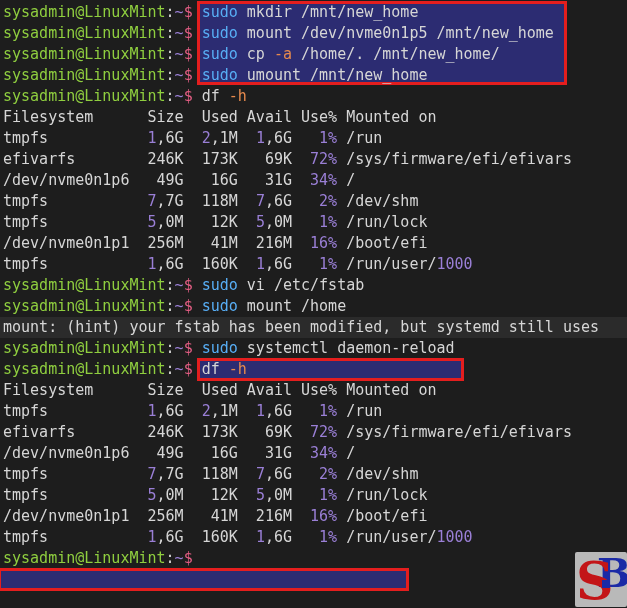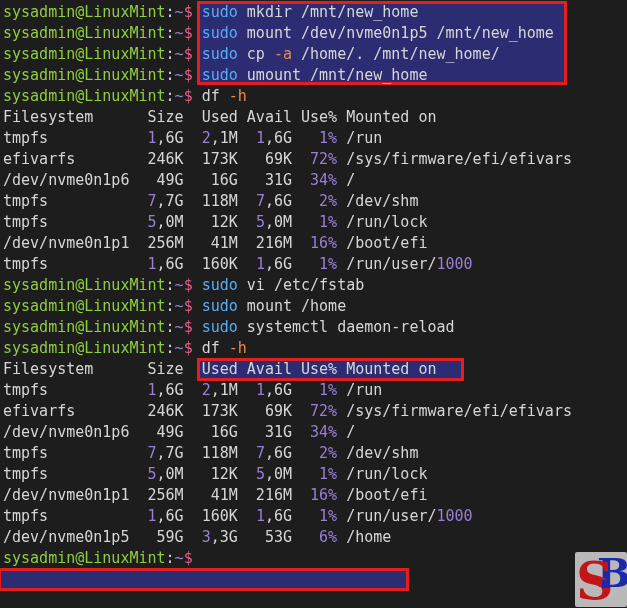--- a/index.html
+++ b/index.html
@@ -61,31 +61,31 @@
       <div class="line"><span style="color: rgb(214, 214, 214);">Filesystem      Size  Used Avail Use% Mounted on</span></div>
       <div class="line"><span style="color: rgb(214, 214, 214);">tmpfs           </span><span style="color: rgb(154, 127, 214);">1</span><span style="color: rgb(214, 214, 214);">,6G  </span><span style="color: rgb(154, 127, 214);">2</span><span style="color: rgb(214, 214, 214);">,1M  </span><span style="color: rgb(154, 127, 214);">1</span><span style="color: rgb(214, 214, 214);">,6G   </span><span style="color: rgb(154, 127, 214);">1%</span><span style="color: rgb(214, 214, 214);"> /run</span></div>
       <div class="line"><span style="color: rgb(214, 214, 214);">efivarfs        246K  173K   69K  </span><span style="color: rgb(154, 127, 214);">72%</span><span style="color: rgb(214, 214, 214);"> /sys/firmware/efi/efivars</span></div>
       <div class="line"><span style="color: rgb(214, 214, 214);">/dev/nvme0n1p6   49G   16G   31G  </span><span style="color: rgb(154, 127, 214);">34%</span><span style="color: rgb(214, 214, 214);"> /</span></div>
       <div class="line"><span style="color: rgb(214, 214, 214);">tmpfs           </span><span style="color: rgb(154, 127, 214);">7</span><span style="color: rgb(214, 214, 214);">,7G  118M  </span><span style="color: rgb(154, 127, 214);">7</span><span style="color: rgb(214, 214, 214);">,6G   </span><span style="color: rgb(154, 127, 214);">2%</span><span style="color: rgb(214, 214, 214);"> /dev/shm</span></div>
       <div class="line"><span style="color: rgb(214, 214, 214);">tmpfs           </span><span style="color: rgb(154, 127, 214);">5</span><span style="color: rgb(214, 214, 214);">,0M   12K  </span><span style="color: rgb(154, 127, 214);">5</span><span style="color: rgb(214, 214, 214);">,0M   </span><span style="color: rgb(154, 127, 214);">1%</span><span style="color: rgb(214, 214, 214);"> /run/lock</span></div>
       <div class="line"><span style="color: rgb(214, 214, 214);">/dev/nvme0n1p1  256M   41M  216M  </span><span style="color: rgb(154, 127, 214);">16%</span><span style="color: rgb(214, 214, 214);"> /boot/efi</span></div>
       <div class="line"><span style="color: rgb(214, 214, 214);">tmpfs           </span><span style="color: rgb(154, 127, 214);">1</span><span style="color: rgb(214, 214, 214);">,6G  160K  </span><span style="color: rgb(154, 127, 214);">1</span><span style="color: rgb(214, 214, 214);">,6G   </span><span style="color: rgb(154, 127, 214);">1%</span><span style="color: rgb(214, 214, 214);"> /run/user/</span><span style="color: rgb(154, 127, 214);">1000</span></div>
       <div class="line"><span style="color: rgb(143, 206, 63);">sysadmin@LinuxMint</span><span style="color: rgb(214, 214, 214);">:</span><span style="color: rgb(154, 127, 214);">~</span><span style="color: rgb(226, 93, 131);">$</span><span style="color: rgb(214, 214, 214);"> </span><span style="color: rgb(88, 174, 245);">sudo </span><span style="color: rgb(214, 214, 214);">vi /etc/fstab</span></div>
       <div class="line"><span style="color: rgb(143, 206, 63);">sysadmin@LinuxMint</span><span style="color: rgb(214, 214, 214);">:</span><span style="color: rgb(154, 127, 214);">~</span><span style="color: rgb(226, 93, 131);">$</span><span style="color: rgb(214, 214, 214);"> </span><span style="color: rgb(88, 174, 245);">sudo </span><span style="color: rgb(214, 214, 214);">mount /home</span></div>
+      <div class="line line-hint"><span style="color: rgb(214, 214, 214);">mount: (hint) your fstab has been modified, but systemd still uses</span></div>
       <div class="line"><span style="color: rgb(143, 206, 63);">sysadmin@LinuxMint</span><span style="color: rgb(214, 214, 214);">:</span><span style="color: rgb(154, 127, 214);">~</span><span style="color: rgb(226, 93, 131);">$</span><span style="color: rgb(214, 214, 214);"> </span><span style="color: rgb(88, 174, 245);">sudo </span><span style="color: rgb(214, 214, 214);">systemctl daemon-reload</span></div>
       <div class="line"><span style="color: rgb(143, 206, 63);">sysadmin@LinuxMint</span><span style="color: rgb(214, 214, 214);">:</span><span style="color: rgb(154, 127, 214);">~</span><span style="color: rgb(226, 93, 131);">$</span><span style="color: rgb(214, 214, 214);"> </span><span style="color: rgb(214, 214, 214);">df </span><span style="color: rgb(231, 138, 77);">-h</span></div>
       <div class="line"><span style="color: rgb(214, 214, 214);">Filesystem      Size  Used Avail Use% Mounted on</span></div>
       <div class="line"><span style="color: rgb(214, 214, 214);">tmpfs           </span><span style="color: rgb(154, 127, 214);">1</span><span style="color: rgb(214, 214, 214);">,6G  </span><span style="color: rgb(154, 127, 214);">2</span><span style="color: rgb(214, 214, 214);">,1M  </span><span style="color: rgb(154, 127, 214);">1</span><span style="color: rgb(214, 214, 214);">,6G   </span><span style="color: rgb(154, 127, 214);">1%</span><span style="color: rgb(214, 214, 214);"> /run</span></div>
       <div class="line"><span style="color: rgb(214, 214, 214);">efivarfs        246K  173K   69K  </span><span style="color: rgb(154, 127, 214);">72%</span><span style="color: rgb(214, 214, 214);"> /sys/firmware/efi/efivars</span></div>
       <div class="line"><span style="color: rgb(214, 214, 214);">/dev/nvme0n1p6   49G   16G   31G  </span><span style="color: rgb(154, 127, 214);">34%</span><span style="color: rgb(214, 214, 214);"> /</span></div>
       <div class="line"><span style="color: rgb(214, 214, 214);">tmpfs           </span><span style="color: rgb(154, 127, 214);">7</span><span style="color: rgb(214, 214, 214);">,7G  118M  </span><span style="color: rgb(154, 127, 214);">7</span><span style="color: rgb(214, 214, 214);">,6G   </span><span style="color: rgb(154, 127, 214);">2%</span><span style="color: rgb(214, 214, 214);"> /dev/shm</span></div>
       <div class="line"><span style="color: rgb(214, 214, 214);">tmpfs           </span><span style="color: rgb(154, 127, 214);">5</span><span style="color: rgb(214, 214, 214);">,0M   12K  </span><span style="color: rgb(154, 127, 214);">5</span><span style="color: rgb(214, 214, 214);">,0M   </span><span style="color: rgb(154, 127, 214);">1%</span><span style="color: rgb(214, 214, 214);"> /run/lock</span></div>
       <div class="line"><span style="color: rgb(214, 214, 214);">/dev/nvme0n1p1  256M   41M  216M  </span><span style="color: rgb(154, 127, 214);">16%</span><span style="color: rgb(214, 214, 214);"> /boot/efi</span></div>
       <div class="line"><span style="color: rgb(214, 214, 214);">tmpfs           </span><span style="color: rgb(154, 127, 214);">1</span><span style="color: rgb(214, 214, 214);">,6G  160K  </span><span style="color: rgb(154, 127, 214);">1</span><span style="color: rgb(214, 214, 214);">,6G   </span><span style="color: rgb(154, 127, 214);">1%</span><span style="color: rgb(214, 214, 214);"> /run/user/</span><span style="color: rgb(154, 127, 214);">1000</span></div>
-      <div class="line"><span style="color: rgb(214, 214, 214);">/dev/nvme0n1p5   59G  </span><span style="color: rgb(154, 127, 214);">3</span><span style="color: rgb(214, 214, 214);">,3G   53G   </span><span style="color: rgb(154, 127, 214);">6%</span><span style="color: rgb(214, 214, 214);"> /home</span></div>
       <div class="line"><span style="color: rgb(143, 206, 63);">sysadmin@LinuxMint</span><span style="color: rgb(214, 214, 214);">:</span><span style="color: rgb(154, 127, 214);">~</span><span style="color: rgb(226, 93, 131);">$</span><span style="color: rgb(214, 214, 214);"> </span></div>
     </div>
 
   <svg id="watermark" viewBox="0 0 52 55" xmlns="http://www.w3.org/2000/svg">
     <rect x="0" y="0" width="52" height="55" rx="2" fill="#b9b9b9"></rect>
     <text x="22" y="35" font-family="DejaVu Serif, serif" font-weight="bold" font-size="40" fill="#1b2aa6">B</text>
     <text x="1" y="47" font-family="DejaVu Serif, serif" font-weight="bold" font-size="52" fill="#c31518">S</text>
     <rect x="27" y="28" width="8" height="8" fill="#1b2aa6"></rect>
   </svg>
 <div class="hl-box" style="left: calc(21.5ch + 3px); top: 1px; width: 41ch; height: 84px; border-color: rgb(228, 30, 30); background: rgb(44, 44, 114);"></div>

